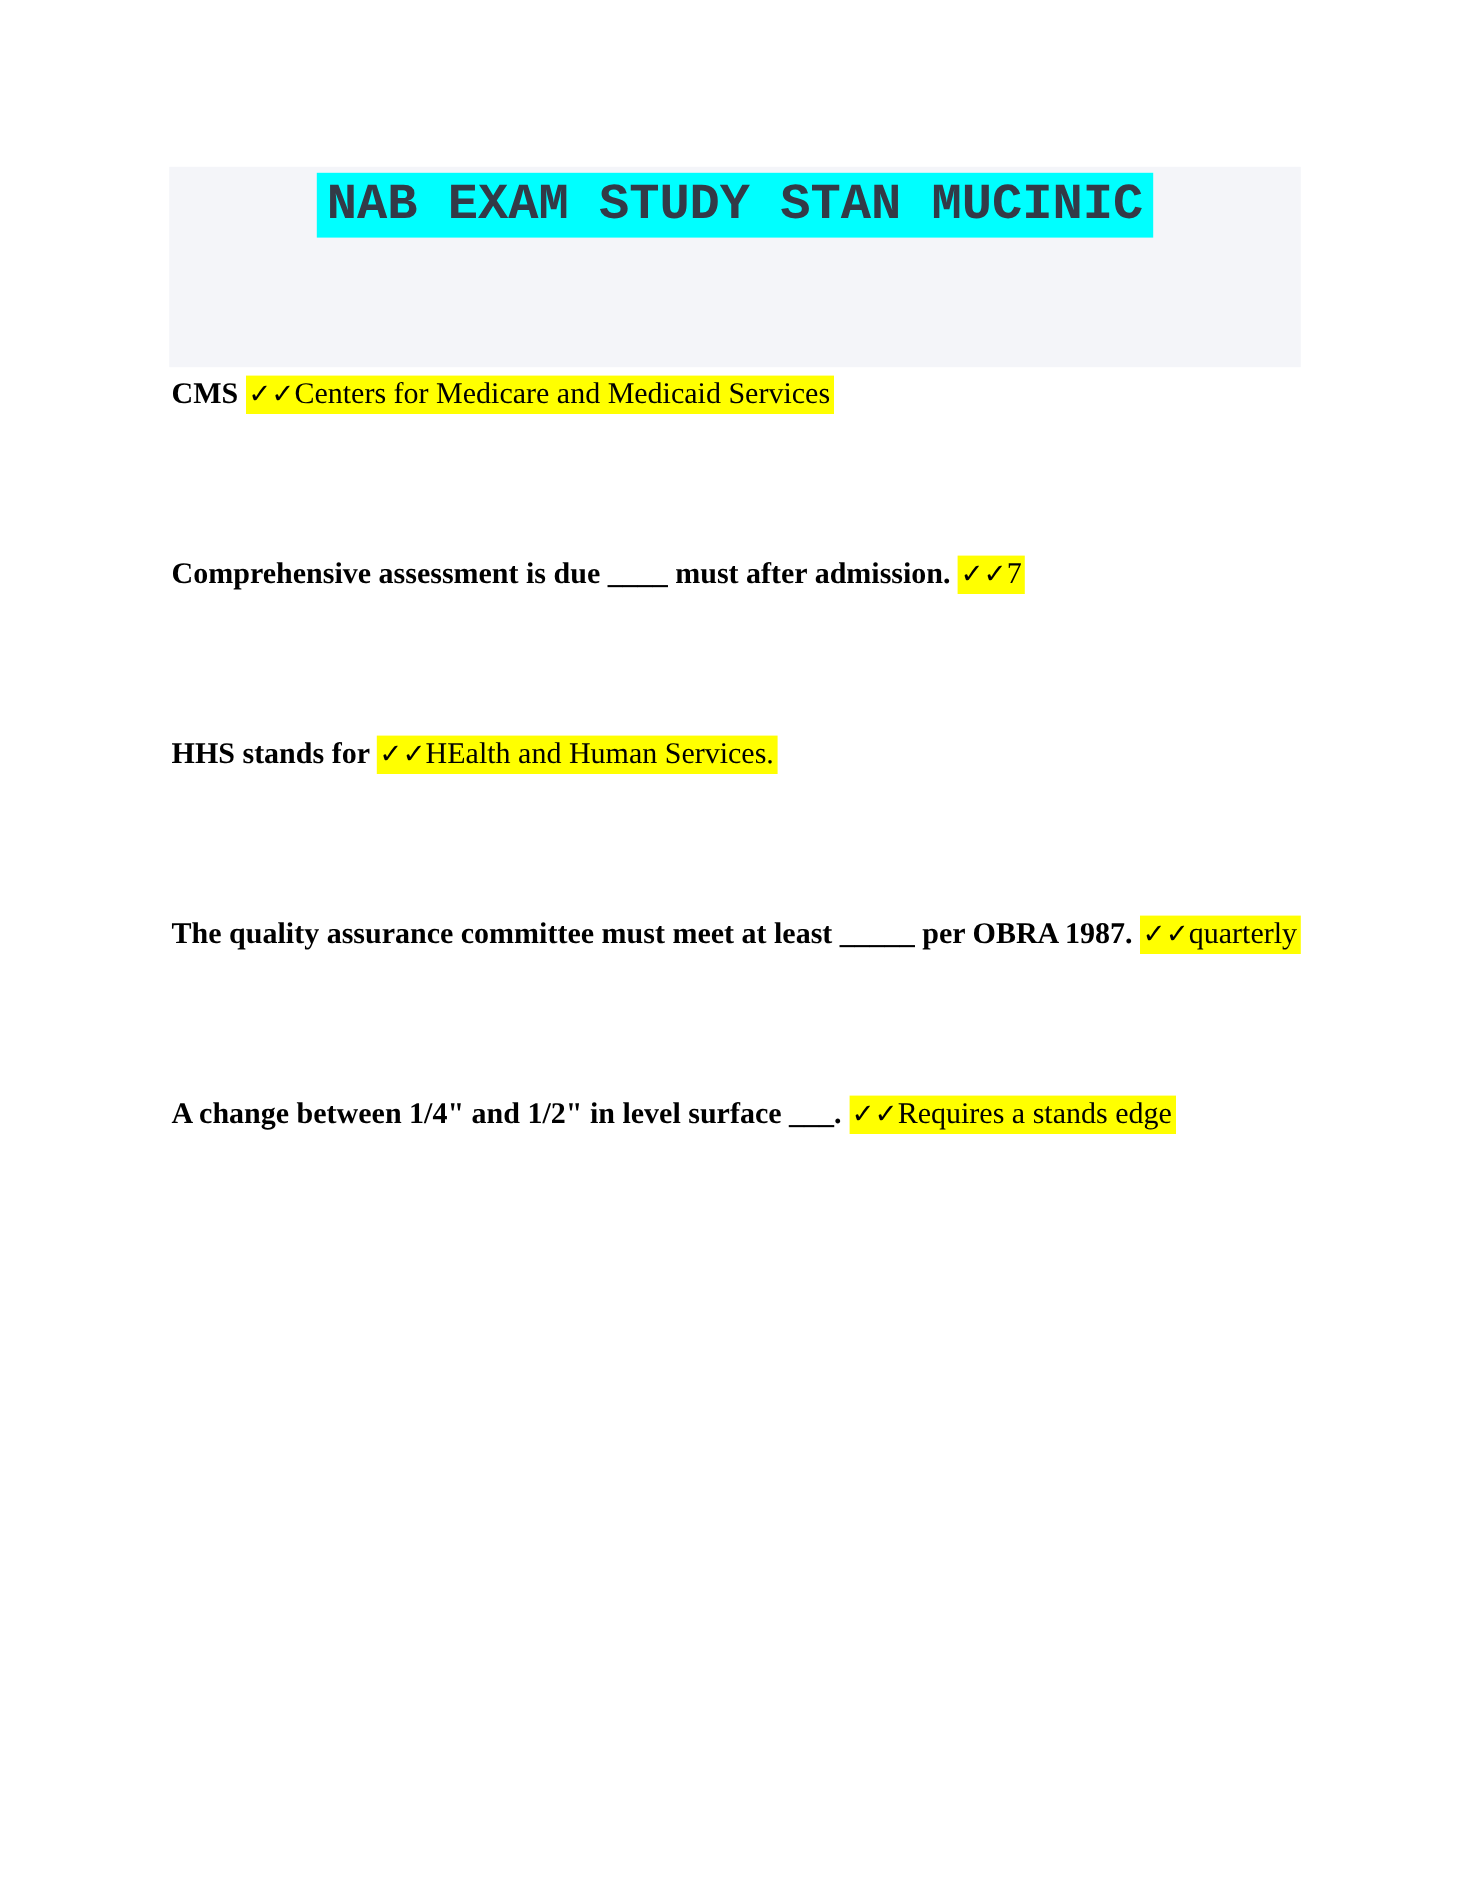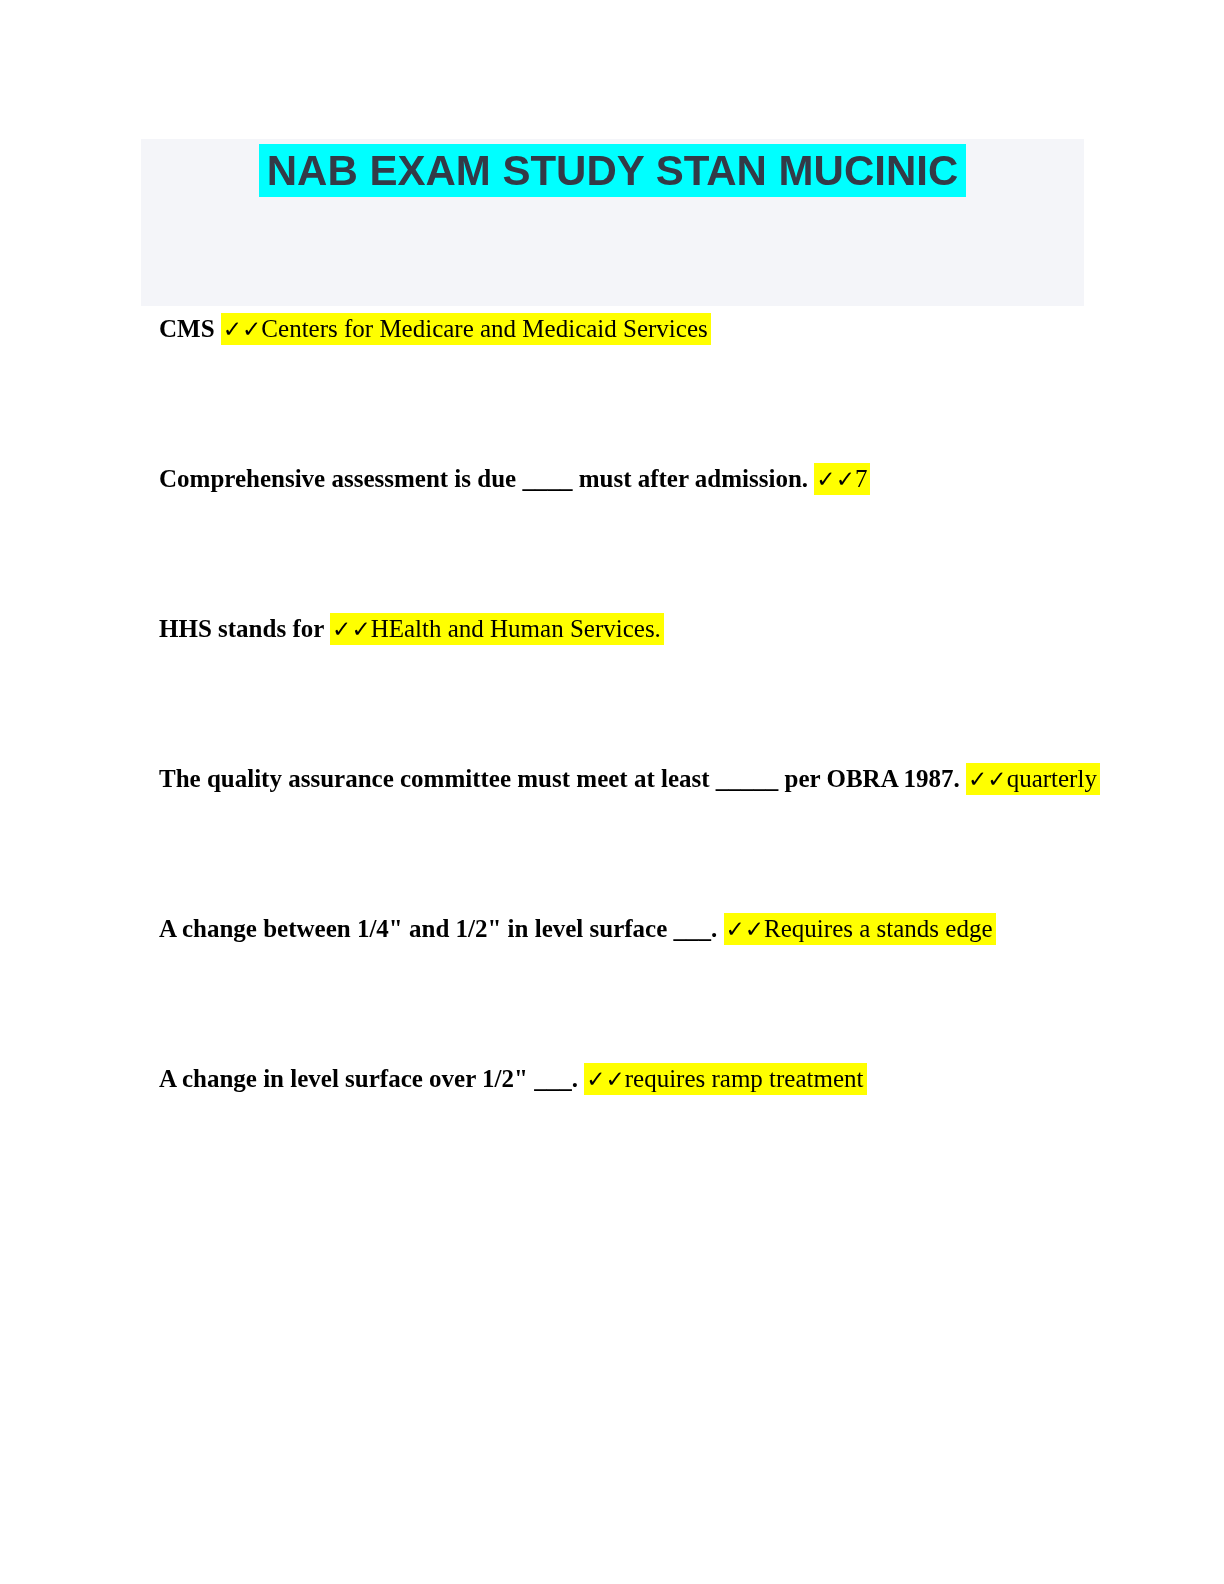--- a/index.html
+++ b/index.html
@@ -22,37 +22,37 @@
   .title-block{
     margin:139px 0 0 141px;
     width:943px;
     height:167px;
     background:var(--header-bg);
   }
   .title{
     margin:0;
     padding-top:5px;
     text-align:center;
-    font-family:Liberation Sans, sans-serif;
+    font-family:Liberation Mono, monospace;
     font-weight:bold;
     font-size:42px;
     line-height:54px;
     color:var(--title-color);
   }
   .hl-cyan{
     background:var(--cyan);
     padding:3px 8px;
   }
   .content{
     margin-top:6px;
     padding-left:143px;
     padding-right:120px;
   }
   .qa-item{
-    margin:0 0 116px 16px;
+    margin:0 0 116px 0;
     font-size:25px;
     line-height:33px;
   }
   .question{
     font-weight:bold;
   }
   .hl-yellow{
     background:var(--yellow);
     padding:2px 3px 3px 2px;
   }
@@ -77,16 +77,15 @@
 
     <p class="qa-item"><span class="question">Comprehensive assessment is due ____ must after admission. </span><span class="hl-yellow"><span class="marks">✓✓</span><span>7</span></span></p>
 
     <p class="qa-item"><span class="question">HHS stands for </span><span class="hl-yellow"><span class="marks">✓✓</span><span>HEalth and Human Services. </span></span></p>
 
 
     <p class="qa-item"><span class="question">The quality assurance committee must meet at least _____ per OBRA 1987. </span><span class="hl-yellow"><span class="marks">✓✓</span><span>quarterly</span></span></p>
 
     <p class="qa-item"><span class="question">A change between 1/4" and 1/2" in level surface ___. </span><span class="hl-yellow"><span class="marks">✓✓</span><span>Requires a stands edge</span></span></p>
 
-    <p class="qa-item"><span class="question">A change in level surface over 1/2" ___. </span><span class="hl-yellow"><span class="marks">✓✓</span><span>requires ramp treatment</span></span></p>
 
   </main>
 </div>
 
 </body></html>

